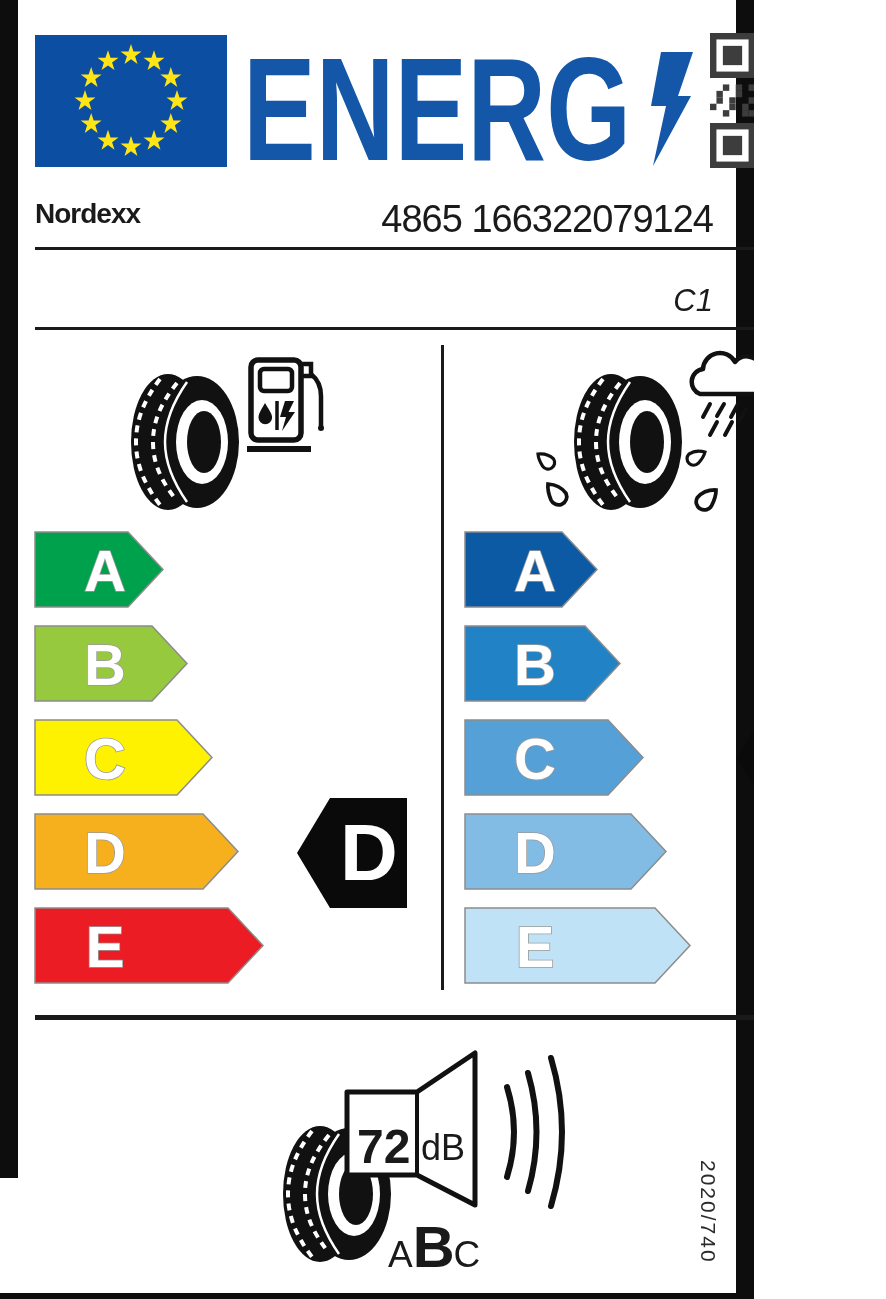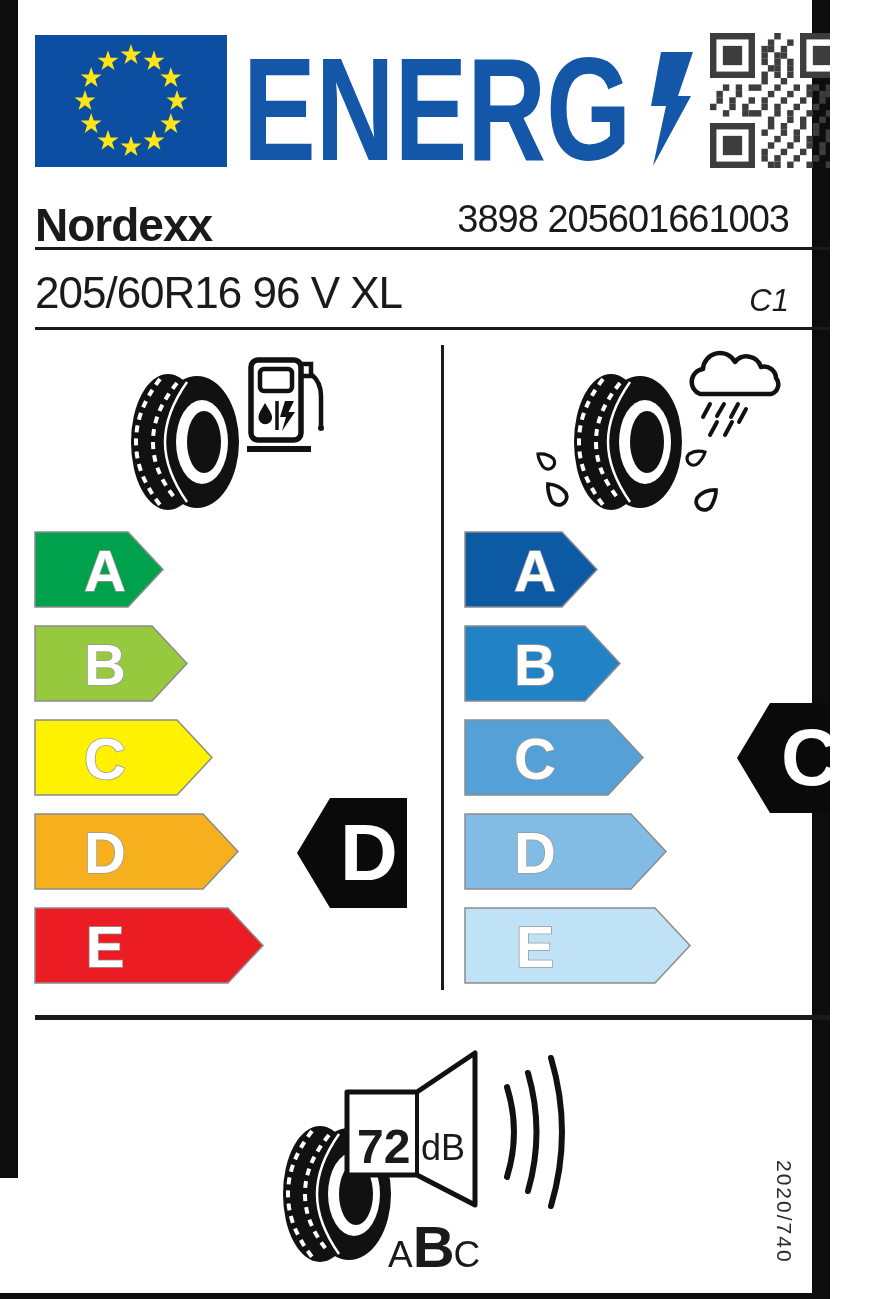--- a/index.html
+++ b/index.html
@@ -1,24 +1,24 @@
 <!DOCTYPE html>
 <html><head>
 <meta charset="utf-8">
 <style>
   html,body{margin:0;padding:0;background:#fff;}
-  .label{position:relative;width:830px;height:1299px;background:#fff;overflow:hidden;
+  .label{position:relative;width:754px;height:1299px;background:#fff;overflow:hidden;
          font-family:"Liberation Sans",sans-serif;color:#1a1a1a;}
   .abs{position:absolute;}
   
   .bar{position:absolute;background:#0d0d0d;}
   
   .energ-svg{position:absolute;left:243px;top:50px;}
   .rule{position:absolute;background:#1a1a1a;}
-  .supplier-name{position:absolute;left:35px;top:198px;font-size:46px;font-weight:bold;letter-spacing:-1px;}
+  .supplier-name{position:absolute;left:35px;top:198px;font-size:28px;font-weight:bold;letter-spacing:-1px;}
   .article{position:absolute;right:41px;top:198px;font-size:38px;font-weight:normal;letter-spacing:-1px;}
   .size-text{position:absolute;left:35px;top:268px;font-size:44px;letter-spacing:-1px;}
   .class-text{position:absolute;right:41px;top:283px;font-size:31px;font-style:italic;}
   
   .scale-arrow{position:absolute;overflow:visible;}
   .arrow-letter{font-family:"Liberation Sans",sans-serif;font-weight:bold;font-size:58px;
                 fill:#ffffff;stroke:#9a9a9a;stroke-width:1.6;paint-order:stroke;text-anchor:middle;}
   .indicator-letter{font-family:"Liberation Sans",sans-serif;font-weight:bold;font-size:80px;
                     fill:#ffffff;text-anchor:middle;}
   
@@ -190,24 +190,23 @@
         <rect x="14" y="0" width="7" height="7" fill="#3D3D3D"></rect>
         <rect x="15" y="1" width="5" height="5" fill="#fff"></rect>
         <rect x="16" y="2" width="3" height="3" fill="#3D3D3D"></rect>
         <rect x="0" y="14" width="7" height="7" fill="#3D3D3D"></rect>
         <rect x="1" y="15" width="5" height="5" fill="#fff"></rect>
         <rect x="2" y="16" width="3" height="3" fill="#3D3D3D"></rect>
       </g>
   </svg>
 
   <div class="supplier-name">Nordexx</div>
-  <div class="article">3898 205601661003</div>
+  <div class="article">4865 166322079124</div>
   <div class="rule" style="left:35px;top:247px;width:810px;height:3px;"></div>
 
-  <div class="size-text">205/60R16 96 V XL</div>
   <div class="class-text">C1</div>
   <div class="rule" style="left:35px;top:327px;width:810px;height:3px;"></div>
 
   <div class="rule" style="left:441px;top:345px;width:3px;height:645px;"></div>
 
   <div class="rule" style="left:35px;top:1015px;width:815px;height:5px;"></div>
 
   <svg class="abs" style="left:120px;top:350px;" width="215" height="165" viewBox="0 0 215 165">
     <use href="#tireShape" x="10" y="23"></use>
     <g transform="translate(125,0)">

